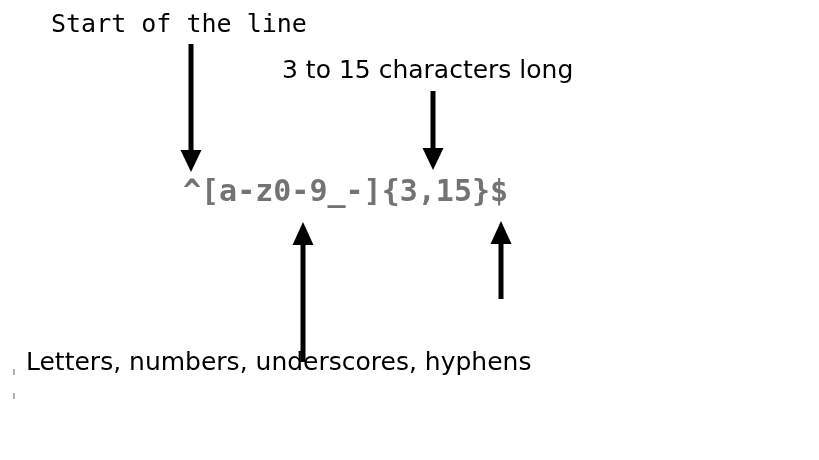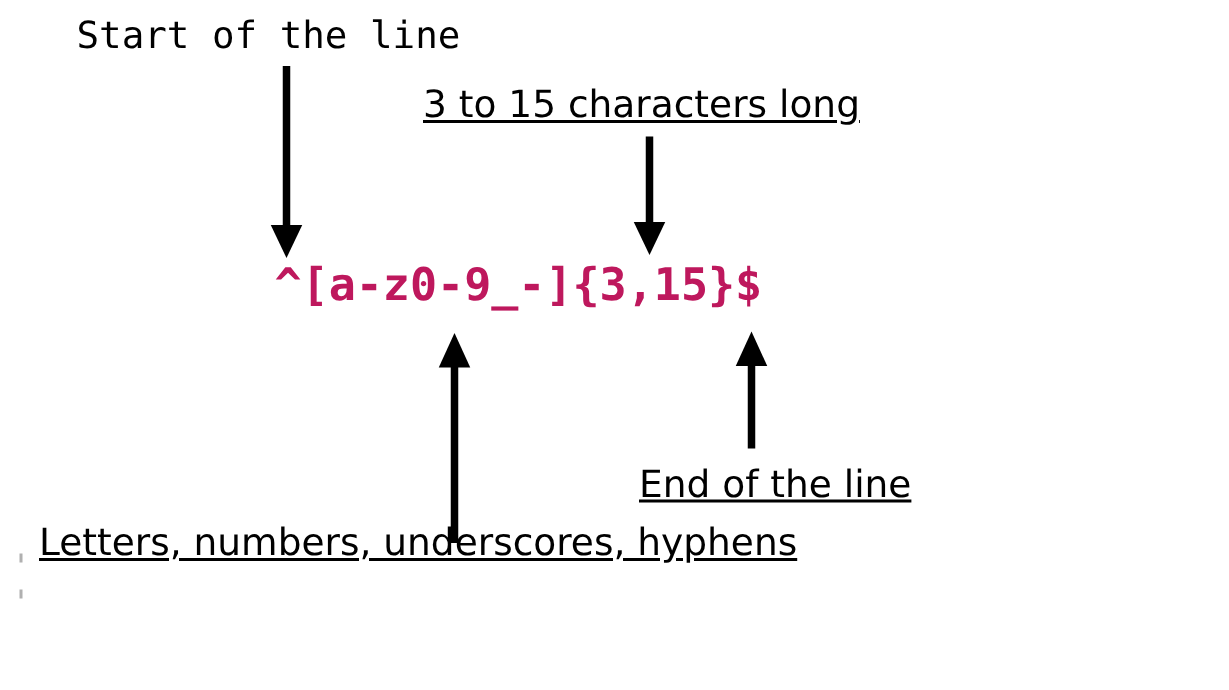--- a/index.html
+++ b/index.html
@@ -25,27 +25,26 @@
     white-space: nowrap;
     line-height: 1;
   }
   .mono {
     font-family: "DejaVu Sans Mono", "Liberation Mono", monospace;
     font-size: 25px;
   }
   .sans {
     font-family: "DejaVu Sans", "Liberation Sans", sans-serif;
     font-size: 25px;
-    text-decoration: underline;
   }
   .regex {
     position: absolute;
     left: 170px;
     top: 176px;
-    color: #be185d;
+    color: #737373;
     font-family: "DejaVu Sans Mono", "Liberation Mono", monospace;
     font-weight: bold;
     font-size: 30px;
     line-height: 1;
     white-space: pre;
     letter-spacing: 0;
   }
   #label-start   { left: 38px;  top: 11px;  }
   #label-length  { left: 269px; top: 57px;  }
   #label-end     { left: 413px; top: 310px; }
@@ -72,21 +71,20 @@
 <body>
 
 <div class="diagram">
 
   <div class="label mono" id="label-start">Start of the line</div>
 
   <div class="label sans" id="label-length">3 to 15 characters long</div>
 
   <div class="regex">^[a-z0-9_-]{3,15}$</div>
 
-  <div class="label sans" id="label-end">End of the line</div>
 
   <div class="label sans" id="label-charset">Letters, numbers, underscores, hyphens</div>
 
   <svg class="arrows" viewBox="0 0 819 460" xmlns="http://www.w3.org/2000/svg">
 
     <g stroke="#000000" fill="#000000">
       <line x1="178" y1="44" x2="178" y2="153" stroke-width="5"></line>
       <polygon points="167.5,150 188.5,150 178,172" stroke="none"></polygon>
     </g>
 

